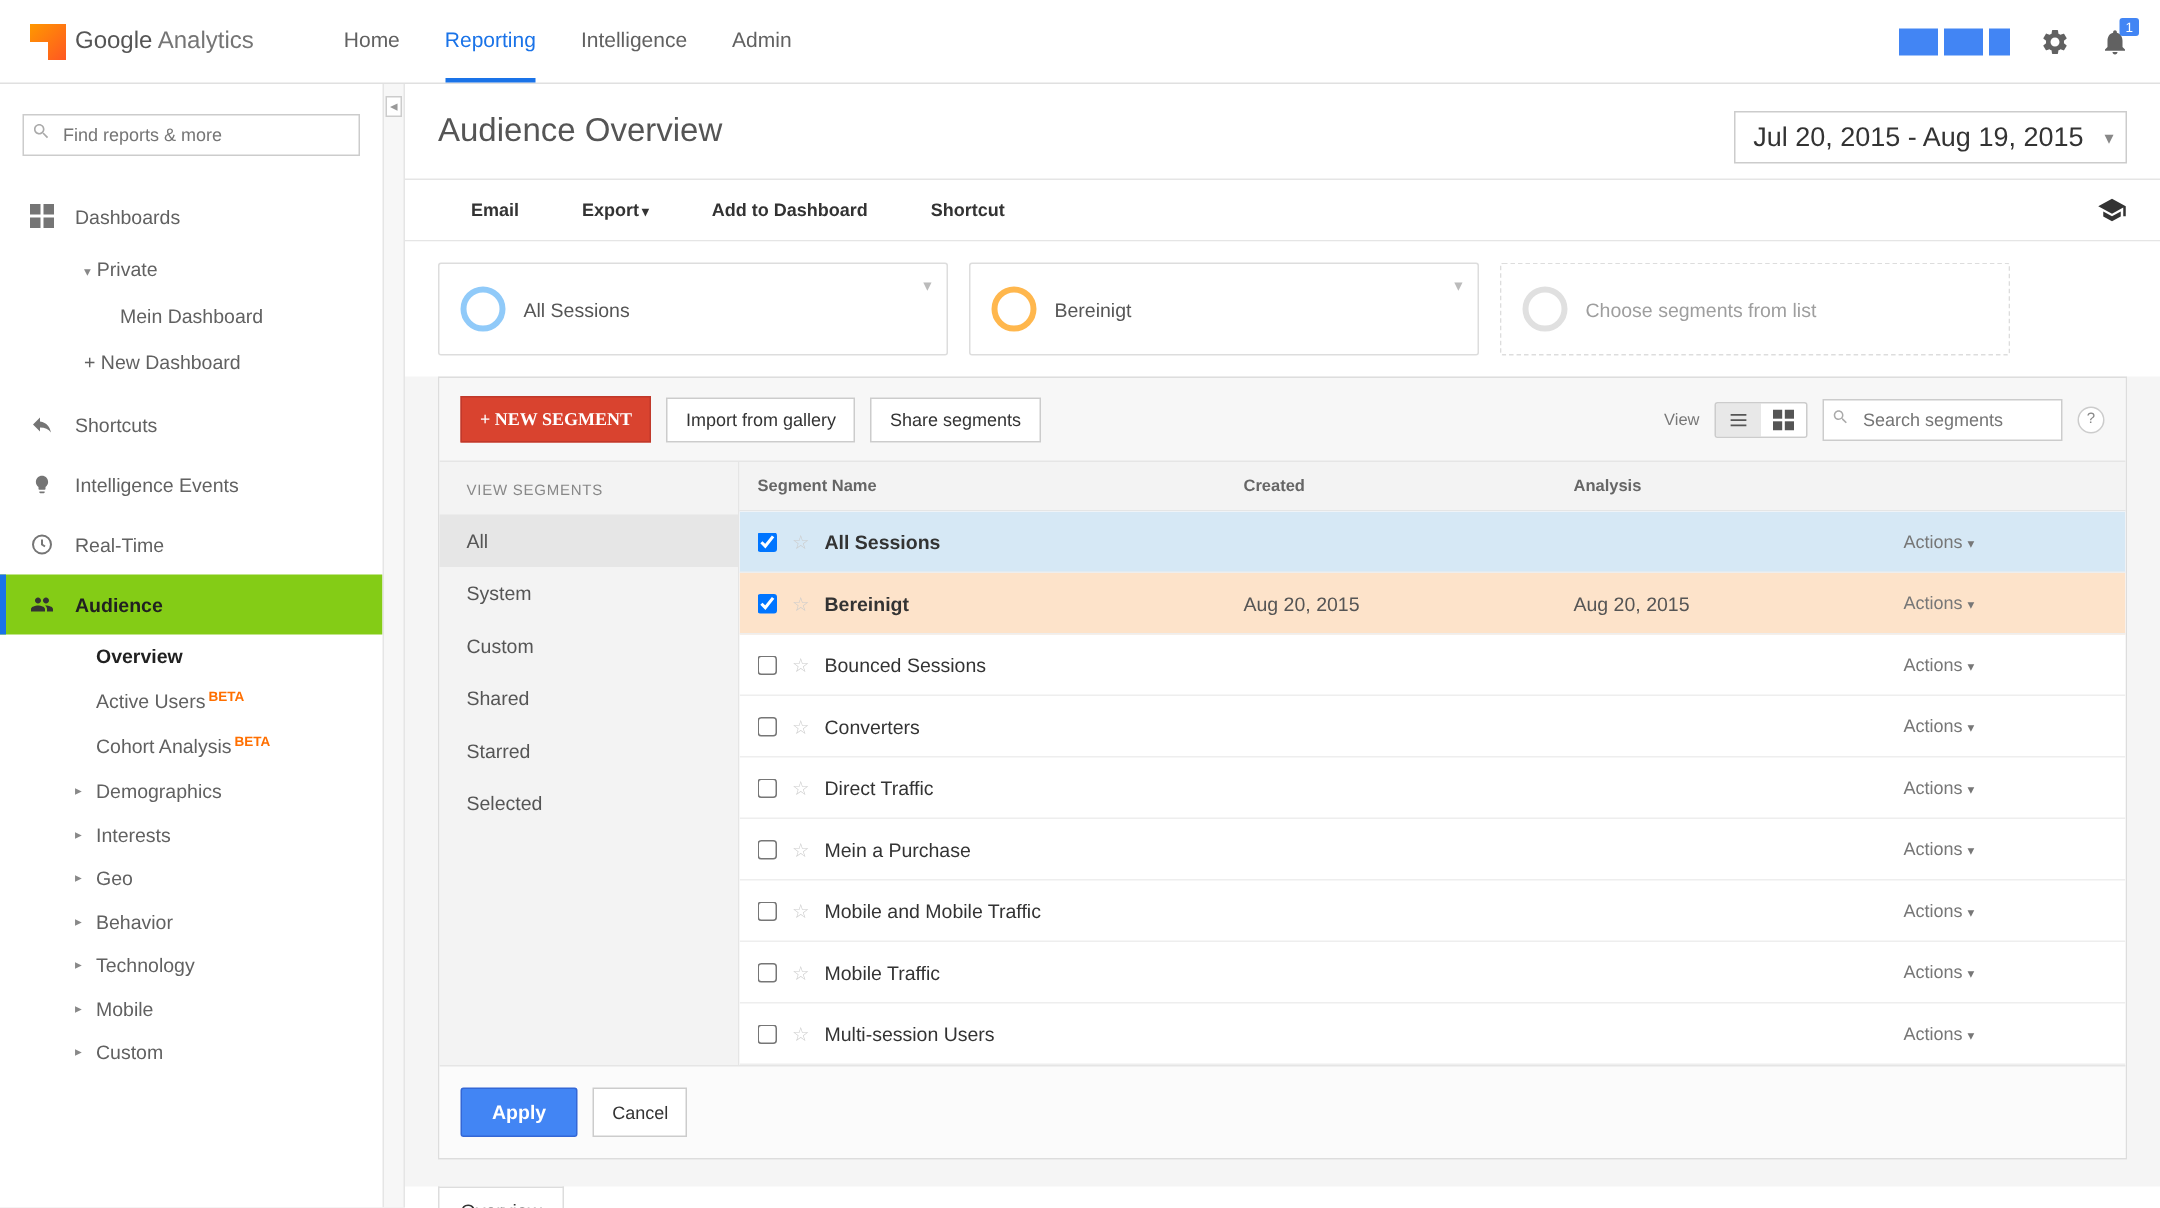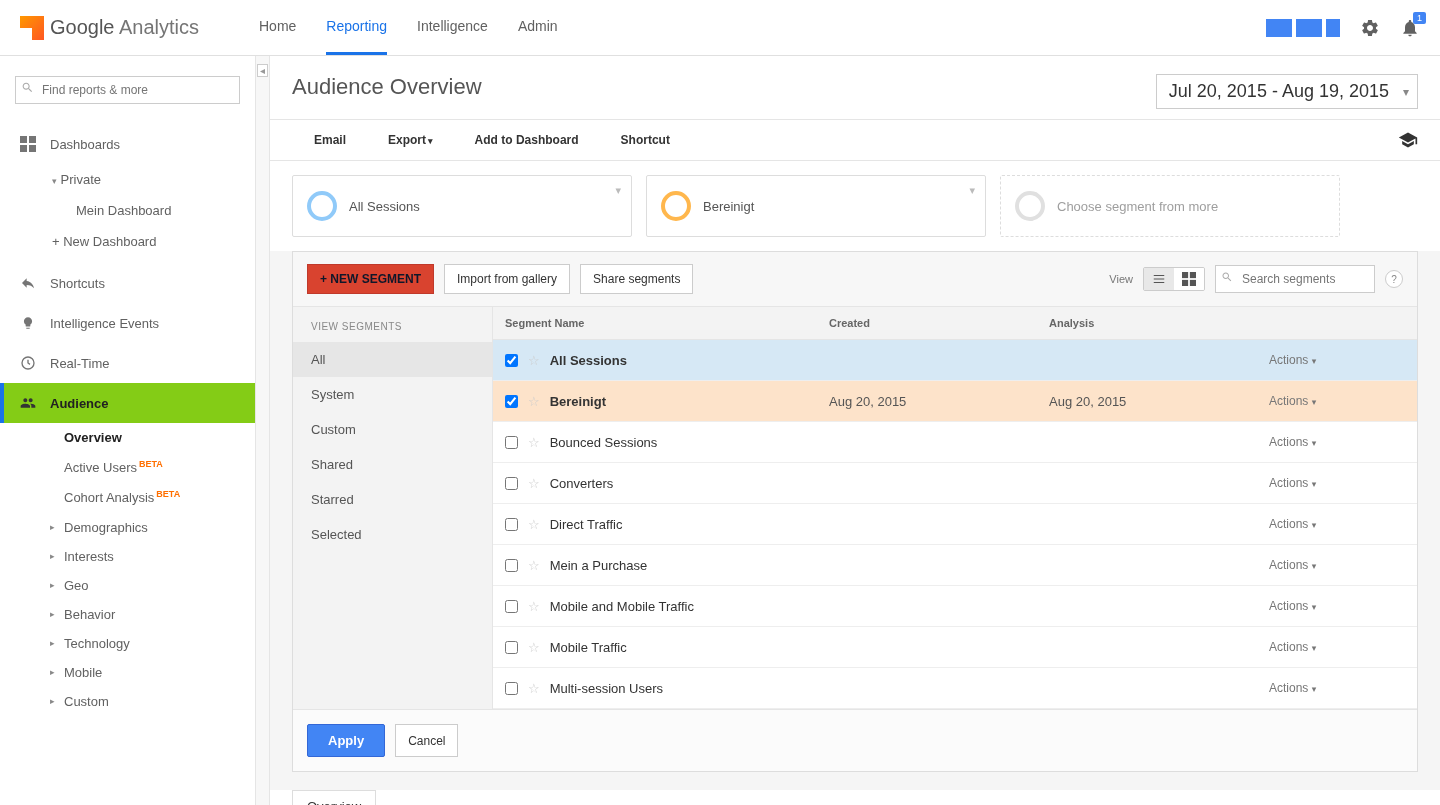--- a/index.html
+++ b/index.html
@@ -3,21 +3,21 @@
 <meta charset="utf-8">
 <style>
 * { margin: 0; padding: 0; box-sizing: border-box; font-family: Arial, "Helvetica Neue", Helvetica, sans-serif; }
 body { background: #f1f1f1; color: #333; font-size: 13px; }
 
 
 .top-header { height: 56px; background: #fff; border-bottom: 1px solid #e0e0e0; display: flex; align-items: center; padding: 0 20px; }
 .logo { display: flex; align-items: center; gap: 6px; margin-right: 60px; }
 .logo-icon { width: 24px; height: 24px; background: linear-gradient(135deg, #ff9800 0%, #ff5722 100%); position: relative; }
 .logo-icon::before { content: ""; position: absolute; width: 12px; height: 12px; background: #fff; bottom: 0; left: 0; }
-.logo-text { font-size: 20px; color: #757575; }
+.logo-text { font-size: 16px; color: #757575; }
 .logo-text .g { color: #555; font-weight: 400; }
 .top-nav { display: flex; gap: 30px; }
 .top-nav-item { color: #616161; cursor: pointer; padding: 18px 0; font-size: 14px; }
 .top-nav-item.active { color: #1a73e8; border-bottom: 3px solid #1a73e8; }
 .top-right { margin-left: auto; display: flex; align-items: center; gap: 20px; }
 .blue-blocks { display: flex; gap: 4px; }
 .blue-block { background: #4285f4; height: 18px; }
 .bb1 { width: 26px; } .bb2 { width: 26px; } .bb3 { width: 14px; }
 .gear-icon, .bell-icon { color: #616161; cursor: pointer; position: relative; }
 .bell-badge { position: absolute; top: -6px; right: -6px; background: #4285f4; color: #fff; font-size: 9px; padding: 1px 4px; border-radius: 2px; }
@@ -34,21 +34,21 @@
 .nav-section { margin-bottom: 6px; }
 .nav-item { display: flex; align-items: center; padding: 12px 15px 12px 20px; color: #616161; cursor: pointer; gap: 14px; font-size: 13px; }
 .nav-item.active { background: #84cc16; color: #212121; position: relative; font-weight: bold; }
 .nav-item.active::before { content: ""; position: absolute; left: 0; top: 0; bottom: 0; width: 4px; background: #1a73e8; }
 .nav-icon { width: 16px; height: 16px; display: inline-flex; align-items: center; justify-content: center; color: #757575; }
 .nav-sub { padding-left: 50px; }
 .nav-sub-item { padding: 7px 0 7px 14px; color: #616161; cursor: pointer; font-size: 13px; position: relative; }
 .nav-sub-item.bold { font-weight: bold; color: #212121; }
 .nav-sub-item .caret { position: absolute; left: 0; top: 9px; color: #888; font-size: 9px; }
 .beta-badge { color: #ff6f00; font-size: 9px; vertical-align: super; margin-left: 2px; font-weight: bold; }
-.dash-sub { padding-left: 28px; margin-left: 24px; }
+.dash-sub { padding-left: 56px; }
 .dash-sub-item { padding: 8px 0; color: #616161; cursor: pointer; font-size: 13px; }
 .dash-sub-item .caret2 { font-size: 9px; margin-right: 4px; color: #888; }
 .dash-sub-sub { padding-left: 24px; }
 
 
 .collapse-handle { width: 14px; background: #f7f7f7; border-right: 1px solid #e5e5e5; display: flex; align-items: flex-start; justify-content: center; padding-top: 8px; cursor: pointer; flex-shrink: 0; }
 .collapse-handle span { font-size: 10px; color: #999; border: 1px solid #ccc; padding: 0 2px; background: #fff; }
 
 
 .content { flex: 1; overflow-y: auto; background: #f5f5f5; }
@@ -70,21 +70,21 @@
 .pc-blue { border-color: #90caf9; }
 .pc-orange { border-color: #ffb74d; }
 .pc-grey { border-color: #e0e0e0; }
 .pill-label { color: #555; font-size: 13px; }
 .pill-label.grey { color: #9e9e9e; }
 .pill-caret { position: absolute; right: 10px; top: 8px; color: #bbb; font-size: 11px; }
 
 
 .segment-panel { margin: 0 22px 18px; border: 1px solid #ddd; background: #fbfbfb; }
 .seg-toolbar { padding: 12px 14px; display: flex; align-items: center; gap: 10px; border-bottom: 1px solid #e5e5e5; background: #f7f7f7; }
-.btn-red { background: #d9432f; color: #0f172a; padding: 7px 12px; border: 1px solid #c0392b; cursor: pointer; font-size: 12px; font-weight: bold; }
+.btn-red { background: #d9432f; color: #ffffff; padding: 7px 12px; border: 1px solid #c0392b; cursor: pointer; font-size: 12px; font-weight: bold; font-family: Liberation Serif, serif; }
 .btn-white { background: #fff; color: #333; padding: 7px 12px; border: 1px solid #ccc; cursor: pointer; font-size: 12px; }
 .seg-right { margin-left: auto; display: flex; align-items: center; gap: 10px; }
 .view-label { color: #777; font-size: 11px; }
 .view-toggle { display: flex; border: 1px solid #ccc; border-radius: 2px; overflow: hidden; }
 .view-btn { padding: 4px 8px; cursor: pointer; background: #fff; display: flex; align-items: center; }
 .view-btn.active { background: #e8e8e8; }
 .seg-search { position: relative; }
 .seg-search input { padding: 6px 8px 6px 26px; border: 1px solid #ccc; width: 160px; font-size: 12px; }
 .seg-search .sicon { position: absolute; left: 6px; top: 6px; color: #aaa; }
 .help-icon { width: 18px; height: 18px; border: 1px solid #ccc; border-radius: 50%; display: flex; align-items: center; justify-content: center; color: #888; font-size: 10px; cursor: pointer; background: #fff; }
@@ -269,21 +269,21 @@
         <span class="pill-label">All Sessions</span>
         <span class="pill-caret">▾</span>
       </div>
       <div class="segment-pill">
         <div class="pill-circle pc-orange"></div>
         <span class="pill-label">Bereinigt</span>
         <span class="pill-caret">▾</span>
       </div>
       <div class="segment-pill dashed">
         <div class="pill-circle pc-grey"></div>
-        <span class="pill-label grey">Choose segment from more</span>
+        <span class="pill-label grey">Choose segments from list</span>
       </div>
     </div>
 
     <div class="segment-panel">
       <div class="seg-toolbar">
         <button class="btn-red">+ NEW SEGMENT</button>
         <button class="btn-white">Import from gallery</button>
         <button class="btn-white">Share segments</button>
         <div class="seg-right">
           <span class="view-label">View</span>

